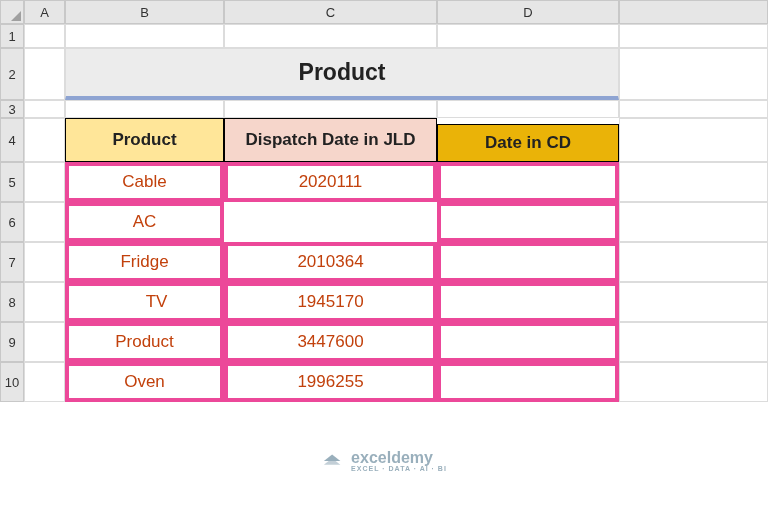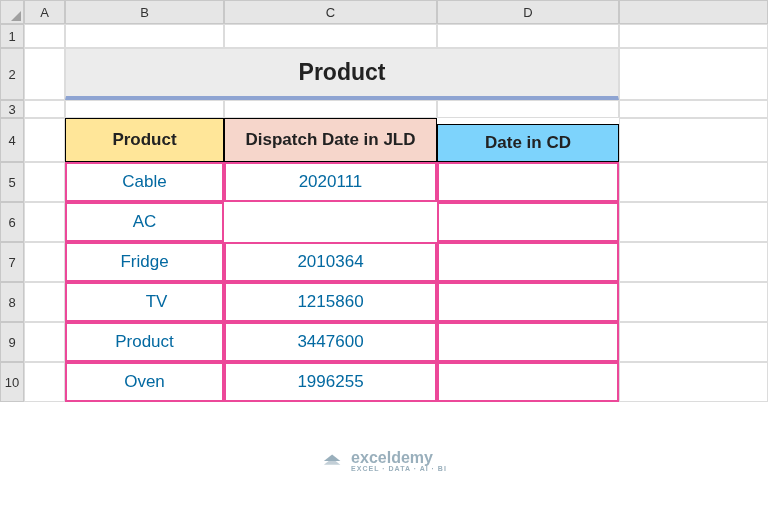--- a/index.html
+++ b/index.html
@@ -62,29 +62,29 @@
     border: 1px solid #000;
     display: flex;
     align-items: center;
     justify-content: center;
     font-weight: 700;
     font-size: 17px;
     color: #222;
   }
   .hdr-prod { background: #ffe699; }
   .hdr-disp { background: #f6d6cb; }
-  .hdr-date { background: #7dd3fc; margin-top: 6px; }
+  .hdr-date { background: #eab308; margin-top: 6px; }
   .tcell {
-    border: 2px solid #ec4899;
+    border: 4px solid #ec4899;
     display: flex;
     align-items: center;
     justify-content: center;
     font-size: 17px;
     background: #fff;
-    color: #0369a1;
+    color: #c2410c;
   }
   .watermark {
     position: absolute;
     left: 50%;
     transform: translateX(-50%);
     bottom: 40px;
     display: flex;
     align-items: center;
     gap: 8px;
     color: #8fa7b5;
@@ -164,21 +164,21 @@
   <div class="cell" style="grid-column:6;grid-row:7;"></div>
 
   <div class="cell" style="grid-column:2;grid-row:8;"></div>
   <div class="tcell" style="grid-column:3;grid-row:8;">Fridge</div>
   <div class="tcell" style="grid-column:4;grid-row:8;">2010364</div>
   <div class="tcell" style="grid-column:5;grid-row:8;"></div>
   <div class="cell" style="grid-column:6;grid-row:8;"></div>
 
   <div class="cell" style="grid-column:2;grid-row:9;"></div>
   <div class="tcell" style="grid-column:3;grid-row:9;padding-left:24px;">TV</div>
-  <div class="tcell" style="grid-column:4;grid-row:9;">1215860</div>
+  <div class="tcell" style="grid-column:4;grid-row:9;">1945170</div>
   <div class="tcell" style="grid-column:5;grid-row:9;"></div>
   <div class="cell" style="grid-column:6;grid-row:9;"></div>
 
   <div class="cell" style="grid-column:2;grid-row:10;"></div>
   <div class="tcell" style="grid-column:3;grid-row:10;">Product</div>
   <div class="tcell" style="grid-column:4;grid-row:10;">3447600</div>
   <div class="tcell" style="grid-column:5;grid-row:10;"></div>
   <div class="cell" style="grid-column:6;grid-row:10;"></div>
 
   <div class="cell" style="grid-column:2;grid-row:11;"></div>

